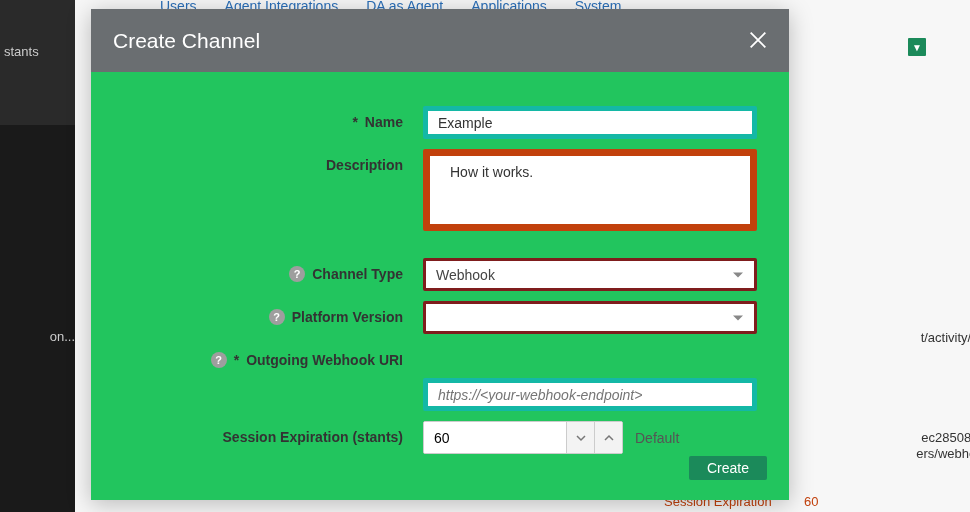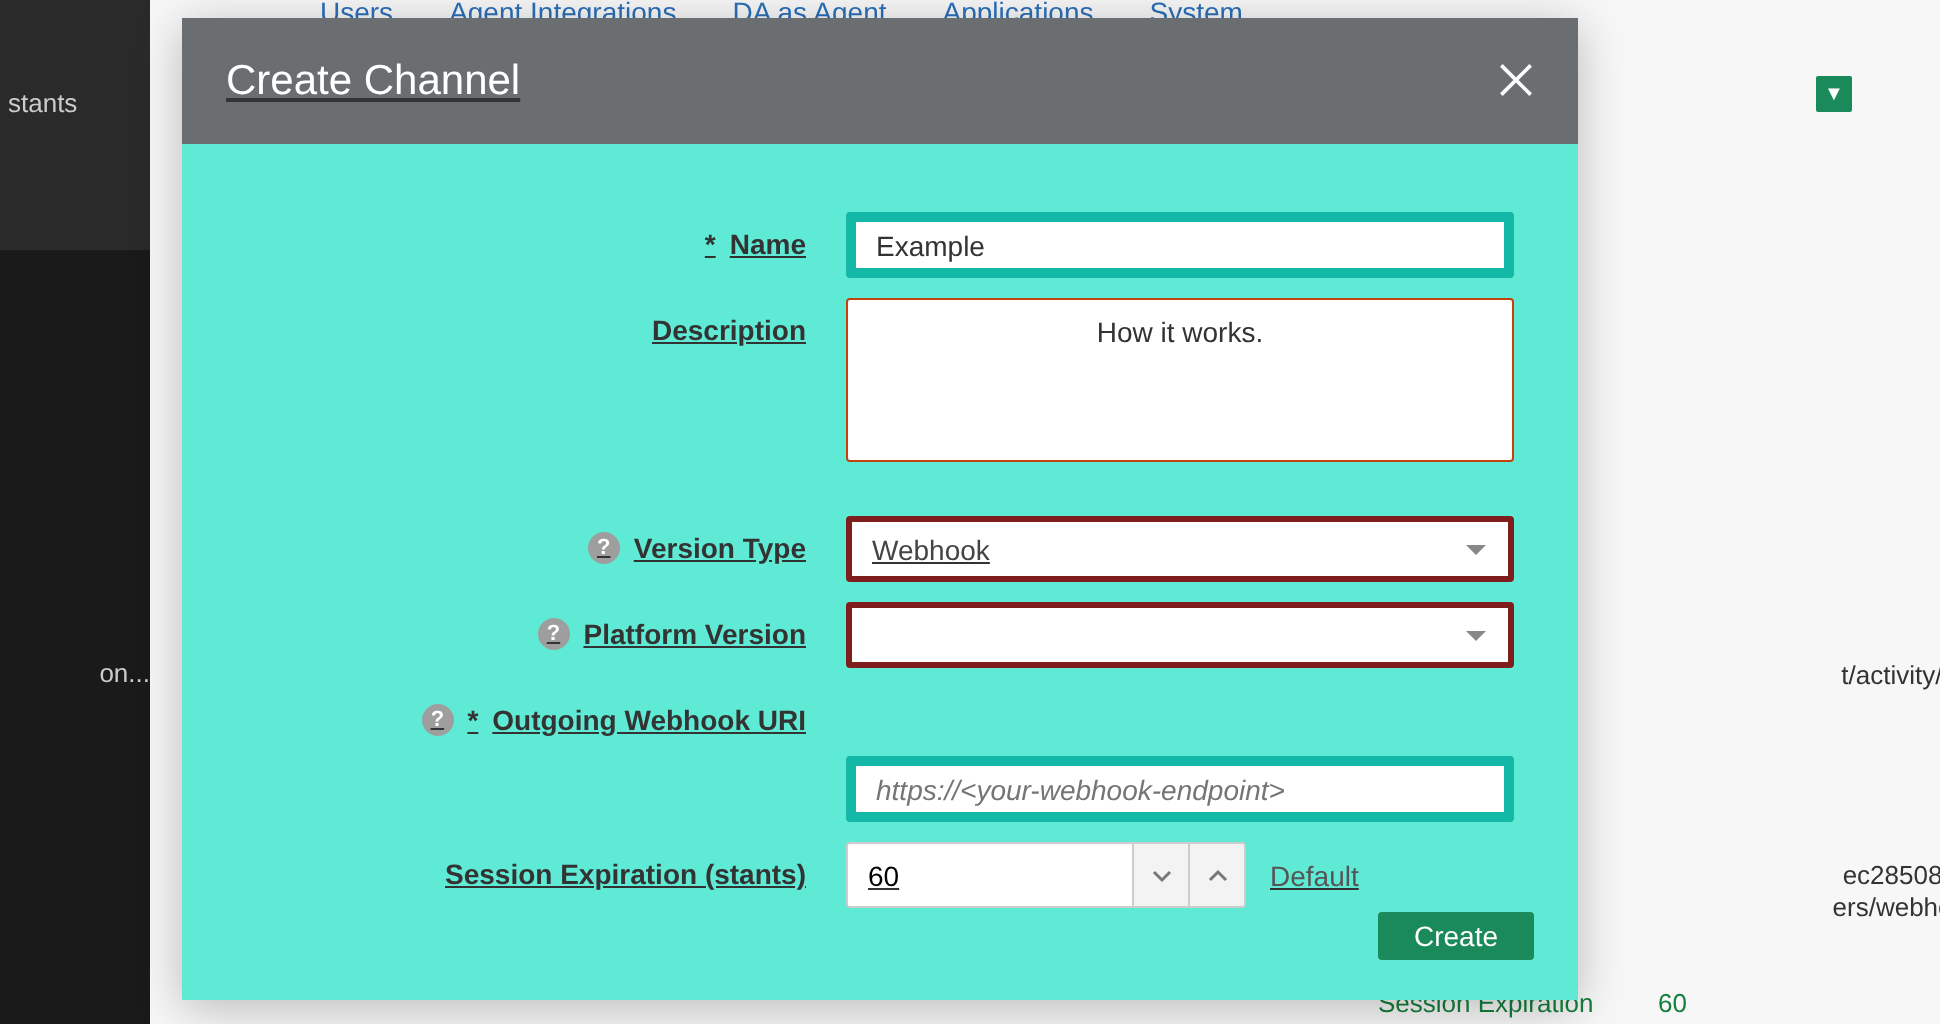--- a/index.html
+++ b/index.html
@@ -98,40 +98,39 @@
       position: absolute;
       top: 446px;
       right: -20px;
       font-size: 13px;
       color: #333;
       white-space: nowrap;
     }
     .bg-bottom-row {
       position: absolute;
       top: 494px;
-      left: 169px;
+      left: 144px;
       right: 0;
       height: 18px;
       display:flex;
       font-size: 13px;
-      color: #15803d;
+      color: #c2410c;
     }
     .bg-bottom-label { position:absolute; left: 520px; }
     .bg-bottom-val { position:absolute; left: 660px; }
 
     
     .modal {
       position: absolute;
       left: 91px;
       top: 9px;
       width: 698px;
       height: 491px;
-      background: #5eead4;
+      background: #22c55e;
       box-shadow: 0 4px 22px rgba(0,0,0,0.25);
-      text-decoration: underline;
     }
     .modal-header {
       height: 63px;
       background: #6a6e71;
       color: #fff;
       display: flex;
       align-items: center;
       padding: 0 22px;
       position: relative;
     }
@@ -194,29 +193,28 @@
       border: 5px solid #14b8a6;
       border-radius: 2px;
       padding: 0 10px;
       font-size: 14px;
       color: #333;
       outline: none;
     }
     .textarea {
       width: 100%;
       height: 82px;
-      border: 1px solid #c2410c;
+      border: 7px solid #c2410c;
       border-radius: 2px;
       padding: 8px 20px;
       font-size: 14px;
       color: #333;
       resize: none;
       outline: none;
       font-family: inherit;
-      text-align: center;
     }
     .select {
       width: 100%;
       height: 33px;
       border: 3px solid #7f1d1d;
       border-radius: 2px;
       padding: 0 10px;
       font-size: 14px;
       color: #444;
       outline: none;
@@ -349,21 +347,21 @@
         <span>Description</span>
       </div>
       <div class="form-control-wrap">
         <textarea class="textarea" style="">How it works.</textarea>
       </div>
     </div>
 
     <div class="form-row">
       <div class="form-label">
         <span class="help-icon">?</span>
-        <span>Version Type</span>
+        <span>Channel Type</span>
       </div>
       <div class="form-control-wrap">
         <div class="select">
           <span>Webhook</span>
           <span class="caret"></span>
         </div>
       </div>
     </div>
 
     <div class="form-row">

